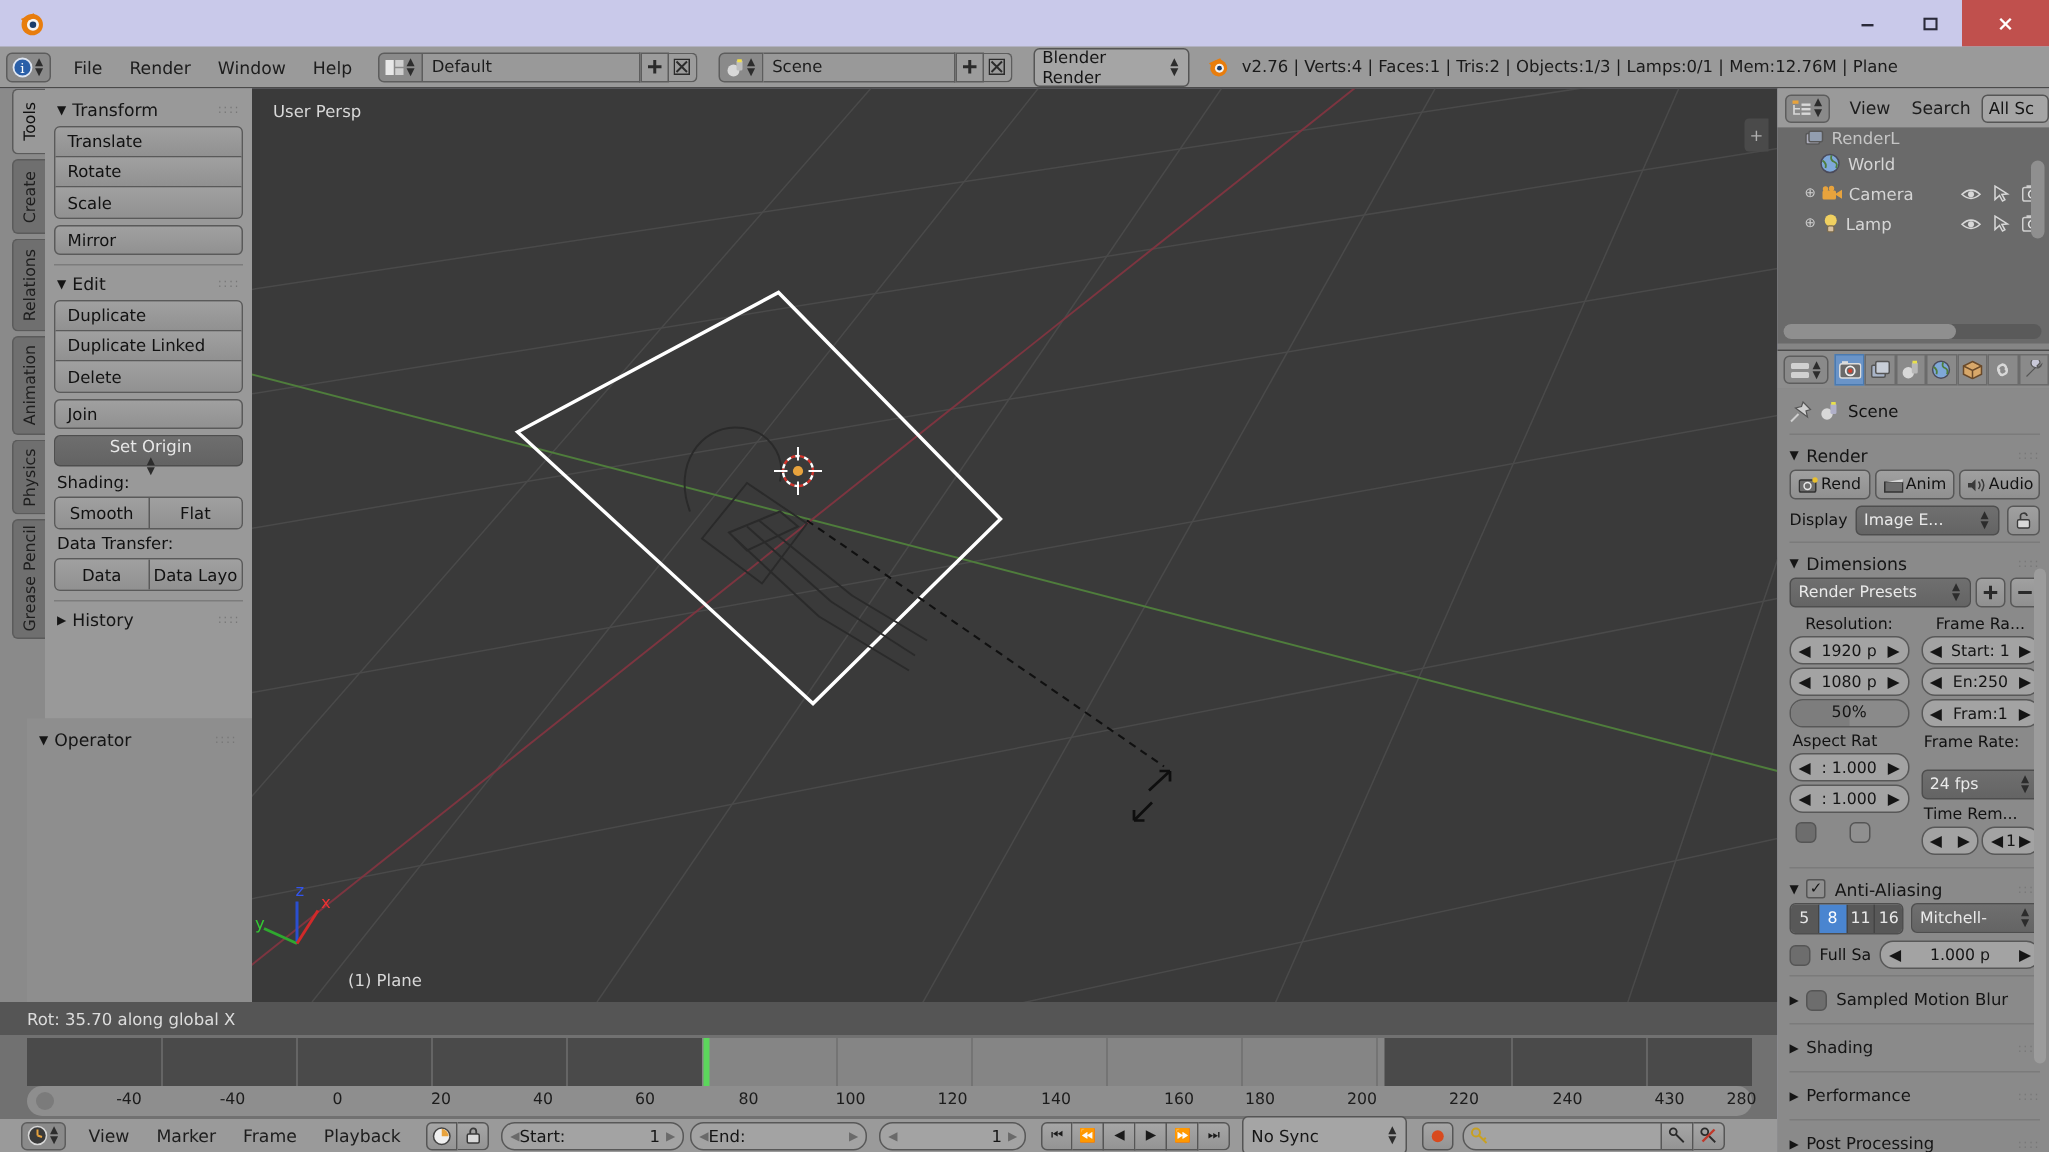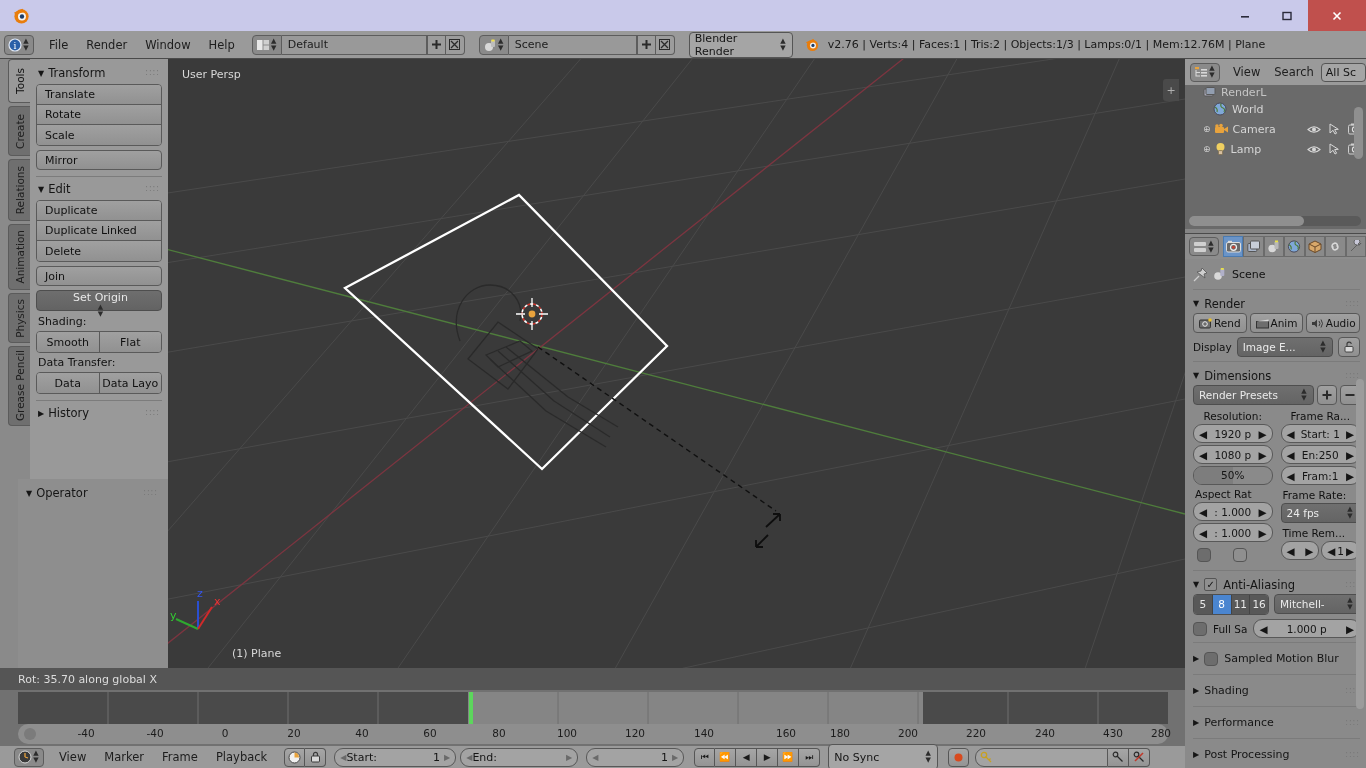--- a/index.html
+++ b/index.html
@@ -895,21 +895,21 @@
           <div class="pfield" style="margin-bottom:2px;">
             <span class="arw">◀</span>
             <span>En:250</span>
             <span class="arw">▶</span>
           </div>
           <div class="pfield">
             <span class="arw">◀</span>
             <span>Fram:1</span>
             <span class="arw">▶</span>
           </div>
-          <div class="plabel" style="margin:4px 0 2px 2px;">Frame Rate:</div>
+          <div class="plabel" style="margin:4px 0 12px 2px;">Frame Rate:</div>
           <div class="pdark">
             <span>24 fps</span>
             <span class="spin">
                 <i>▲</i>
                 <i>▼</i>
               </span>
           </div>
           <div class="plabel" style="margin:4px 0 2px 2px;">Time Rem...</div>
           <div style="display:flex;gap:2px;">
             <div class="pfield" style="flex:1;">

